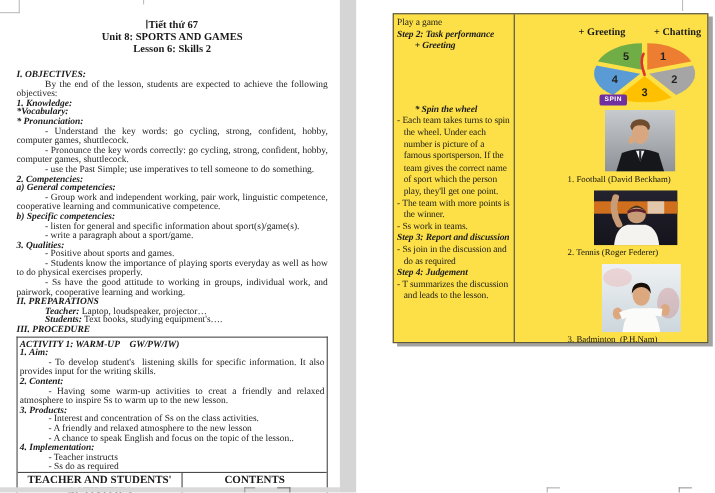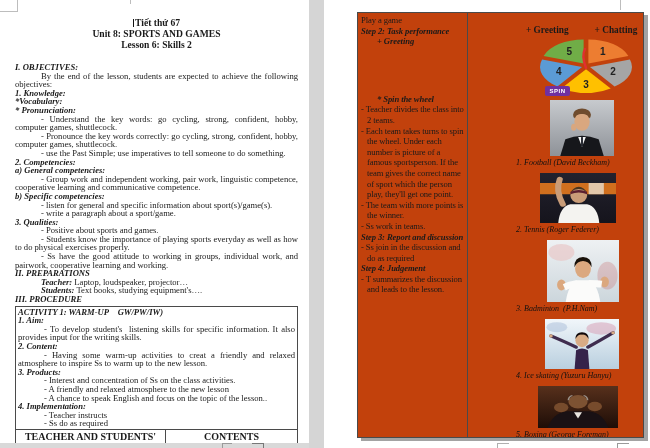--- a/index.html
+++ b/index.html
@@ -37,43 +37,43 @@
   #box-lines { padding:1px 2px 1px 2px; }
   .inner-table { border-top:1px solid #4a4a4a; }
   .t-row { display:flex; border-bottom:1px solid #4a4a4a; }
   .t-cell { font-size:10px; line-height:11px; padding:1px 2px; }
   .t-head .t-cell { font-weight:bold; text-align:center; }
   .t-cell.c1 { width:150px; border-right:1px solid #4a4a4a; }
   .t-cell.c2 { flex:1; }
   .t-body .t-cell { line-height:10px; font-weight:bold; }
   
   .p2-table {
-    position:absolute; left:33px; top:12px; width:287px; height:426px;
-    border:1px solid #4a4a4a; box-shadow:4px 3px 0 #a3a3a3; display:flex; background:#c2410c;
+    position:absolute; left:33px; top:12px; width:287px; height:300px;
+    border:1px solid #4a4a4a; box-shadow:4px 3px 0 #a3a3a3; display:flex; background:#fde047;
   }
   .p2-left { width:110px; border-right:1px solid #4a4a4a; padding:2px 3px 0 3px; }
   .p2-left .ln { line-height:10.6px; letter-spacing:-0.1px; }
   .ind2 { padding-left:16px; }
   .hang { padding-left:6px; text-indent:-6px; }
   .p2-right { flex:1; position:relative; overflow:hidden; }
   .wheel-labels { display:flex; gap:26px; margin:12px 0 0 58px; }
   .wheel-label { font-size:9.3px; font-weight:bold; }
   .wheel-block { position:relative; width:100px; height:60px; margin:2px 0 0 72px; }
   .wheel-block svg { display:block; }
   .spin-btn {
     position:absolute; left:5px; bottom:1px; width:25px; height:10px;
     border-radius:2px; color:#fff; font-family:"Liberation Sans", sans-serif;
     font-size:6px; font-weight:bold; letter-spacing:0.5px;
     display:flex; align-items:center; justify-content:center;
   }
   #photos { margin-top:3px; }
   .photo-block { margin-bottom:5px; }
   .photo { display:block; }
   .photo svg { display:block; }
-  .caption { font-size:8px; font-style:italic; line-height:10px; margin:2px 0 0 48px; color:#111; }
+  .caption { font-size:8px; line-height:10px; margin:2px 0 0 48px; color:#111; }
   .wheel-num { font-family:"Liberation Sans", sans-serif; font-size:10px; font-weight:bold; fill:#222; }
 </style>
 </head>
 <body>
 
 <div class="viewport">
 
   <div class="page page1">
     <div class="title-block">
       <div class="title-line"><span class="cursor-bar"></span><span>Tiết thứ 67</span></div>
@@ -135,21 +135,20 @@
   <div class="page-gap"></div>
   <div class="bottom-band"></div>
 
   <div class="page page2">
     <div class="p2-table">
       <div class="p2-left" id="p2-left">
           <div class="ln">Play a game</div>
           <div class="ln b">Step 2: Task performance</div>
           <div class="ln ind2 b">+ Greeting</div>
           <div class="ln ind2 b i">* Spin the wheel</div>
-          <div class="ln hang">- Teacher divides the class into 2 teams.</div>
           <div class="ln hang">- Each team takes turns to spin the wheel. Under each number is picture of a famous sportsperson. If the team gives the correct name of sport which the person play, they'll get one point.</div>
           <div class="ln hang">- The team with more points is the winner.</div>
           <div class="ln hang">- Ss work in teams.</div>
           <div class="ln b">Step 3: Report and discussion</div>
           <div class="ln hang">- Ss join in the discussion and do as required</div>
           <div class="ln b">Step 4: Judgement</div>
           <div class="ln hang">- T summarizes the discussion and leads to the lesson.</div>
         </div>
       <div class="p2-right">
         <div class="wheel-labels">

